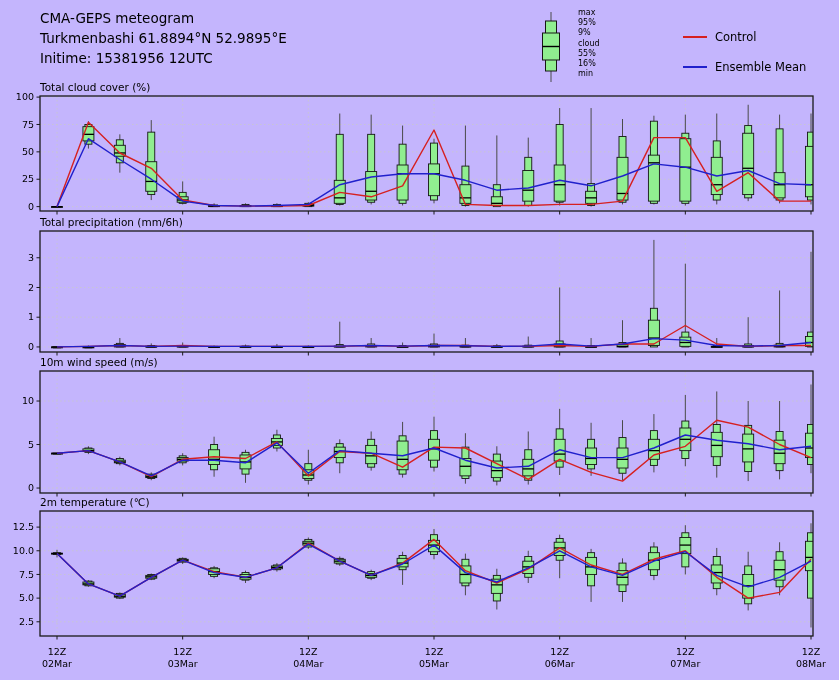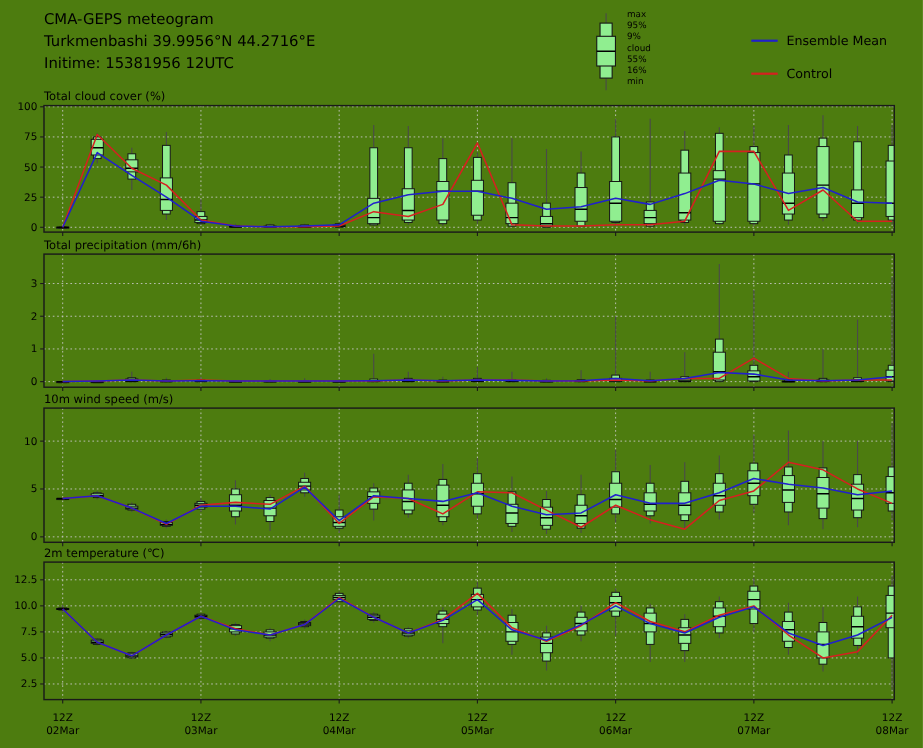--- a/index.html
+++ b/index.html
@@ -1,40 +1,40 @@
 <!DOCTYPE html>
 <html style="--red: #d62020; --blue: #2020cc; --green: #90ee90;"><head>
 <meta charset="utf-8">
 <style>
   :root { --red:#d62020; --blue:#2020cc; --green:#90ee90; }
   * { margin:0; padding:0; box-sizing:border-box; }
   body { background:#fff; font-family:"DejaVu Sans", sans-serif; }
-  .root { position:relative; width:839px; height:680px; background:#4d7c0f; overflow:hidden; }
+  .root { position:relative; width:839px; height:680px; background:#c4b5fd; overflow:hidden; }
   .header { position:absolute; left:40px; top:8px; color:#000; }
   .h-line { font-size:13.5px; line-height:20px; white-space:nowrap; }
   .legend-box { position:absolute; left:538px; top:8px; display:flex; }
-  .glyph-labels { margin-left:6px; display:flex; flex-direction:column; }
+  .glyph-labels { margin-left:14px; display:flex; flex-direction:column; }
   .glyph-labels span { font-size:8px; line-height:10.2px; color:#000; }
   .line-legend { position:absolute; left:683px; top:22px; }
   .legend-row { display:flex; align-items:center; height:30px; }
   .swatch { display:inline-block; width:24px; height:2px; margin-right:8px; }
   .control-swatch { background:var(--red); }
   .mean-swatch { background:var(--blue); }
   .legend-row .lbl { font-size:11.5px; color:#000; }
   #chart { position:absolute; left:0; top:0; }
   svg text { font-family:"DejaVu Sans", sans-serif; fill:#000; }
 </style>
 </head>
 <body>
 
 <div class="root">
 
   <div class="header">
     <div class="h-line">CMA-GEPS meteogram</div>
-    <div class="h-line">Turkmenbashi 39.9956°N 44.2716°E</div>
+    <div class="h-line">Turkmenbashi 61.8894°N 52.9895°E</div>
     <div class="h-line">Initime: 15381956 12UTC</div>
   </div>
 
   <div class="legend-box">
     <svg width="26" height="78">
       <line x1="13" y1="4" x2="13" y2="74" stroke="#4a4a4a" stroke-width="1"></line>
       <rect x="7.5" y="13" width="11" height="50" fill="var(--green)" stroke="#161616" stroke-width="1"></rect>
       <rect x="4.5" y="25" width="17" height="27" fill="var(--green)" stroke="#161616" stroke-width="1"></rect>
       <line x1="4.5" y1="38.5" x2="21.5" y2="38.5" stroke="#000" stroke-width="1.4"></line>
     </svg>
@@ -44,26 +44,26 @@
       <span>9%</span>
       <span>cloud</span>
       <span>55%</span>
       <span>16%</span>
       <span>min</span>
     </div>
   </div>
 
   <div class="line-legend">
     <div class="legend-row">
+      <span class="swatch control-swatch"></span>
+      <span class="lbl">Control</span>
+    </div>
+    <div class="legend-row">
       <span class="swatch mean-swatch"></span>
       <span class="lbl">Ensemble Mean</span>
-    </div>
-    <div class="legend-row">
-      <span class="swatch control-swatch"></span>
-      <span class="lbl">Control</span>
     </div>
   </div>
 
   <svg id="chart" width="839" height="680" viewBox="0 0 839 680">
       <g>
         <clipPath id="clip0">
           <rect x="40" y="96" width="773" height="115"></rect>
         </clipPath>
         <g stroke="#c9c9c9" stroke-width="0.8" stroke-dasharray="1.5,2.5">
           <line x1="40" x2="813" y1="206.61904761904762" y2="206.61904761904762"></line>

